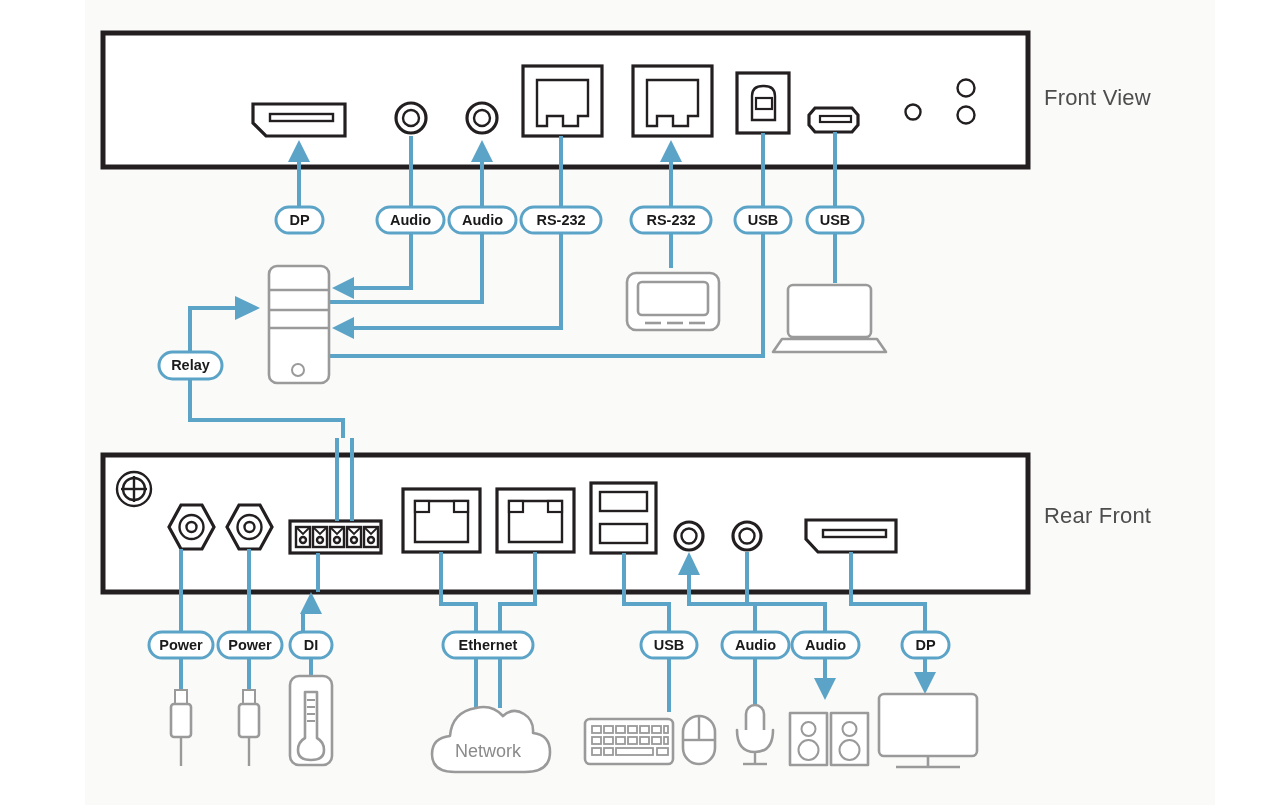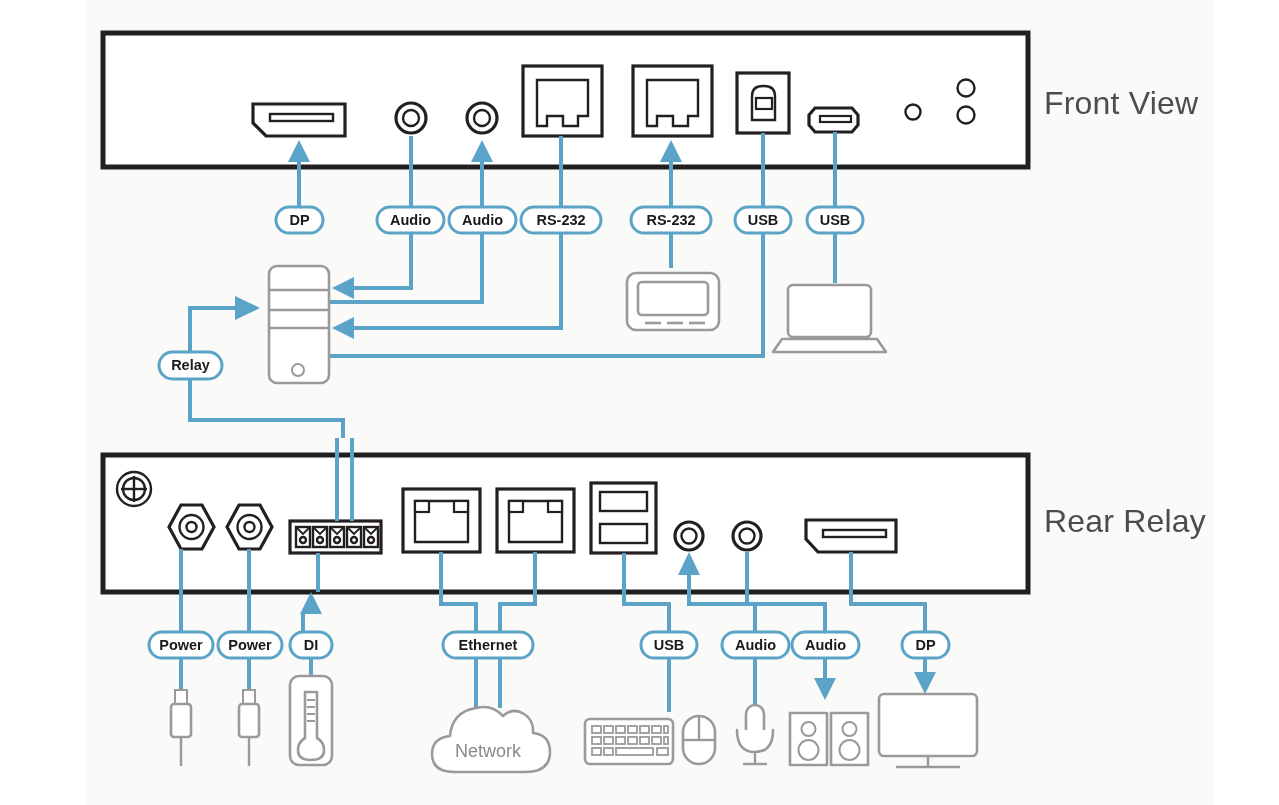--- a/index.html
+++ b/index.html
@@ -3,21 +3,21 @@
 <meta charset="utf-8">
 <style>
   html,body{margin:0;padding:0;background:#ffffff;}
   body{font-family:"Liberation Sans","DejaVu Sans",sans-serif;}
   #stage{position:relative;width:1279px;height:805px;background:#ffffff;overflow:hidden;}
   #panel-bg{position:absolute;left:85px;top:0;width:1130px;height:805px;background:#fafaf9;}
   svg#diagram{position:absolute;left:0;top:0;width:1279px;height:805px;}
   .view-label{
     position:absolute;
     font-family:"Liberation Sans","DejaVu Sans",sans-serif;
-    font-size:32px;
+    font-size:22px;
     color:#4d4d4d;
     letter-spacing:0.2px;
     white-space:nowrap;
   }
   #front-view-label{left:1044px;top:85px;}
   #rear-view-label{left:1044px;top:503px;}
   .pill-text{
     font-family:"Liberation Sans","DejaVu Sans",sans-serif;
     font-size:14.5px;
     font-weight:bold;
@@ -449,15 +449,15 @@
 
     <g>
       <rect class="dev" x="879" y="694" width="98" height="62" rx="5"></rect>
       <line x1="928" y1="756" x2="928" y2="767" stroke="#9a9a9a" stroke-width="2.6"></line>
       <line x1="896" y1="767" x2="960" y2="767" stroke="#9a9a9a" stroke-width="2.6"></line>
     </g>
 
   </svg>
 
   <div class="view-label" id="front-view-label">Front View</div>
-  <div class="view-label" id="rear-view-label">Rear Relay</div>
+  <div class="view-label" id="rear-view-label">Rear Front</div>
 
 </div>
 
 </body></html>

